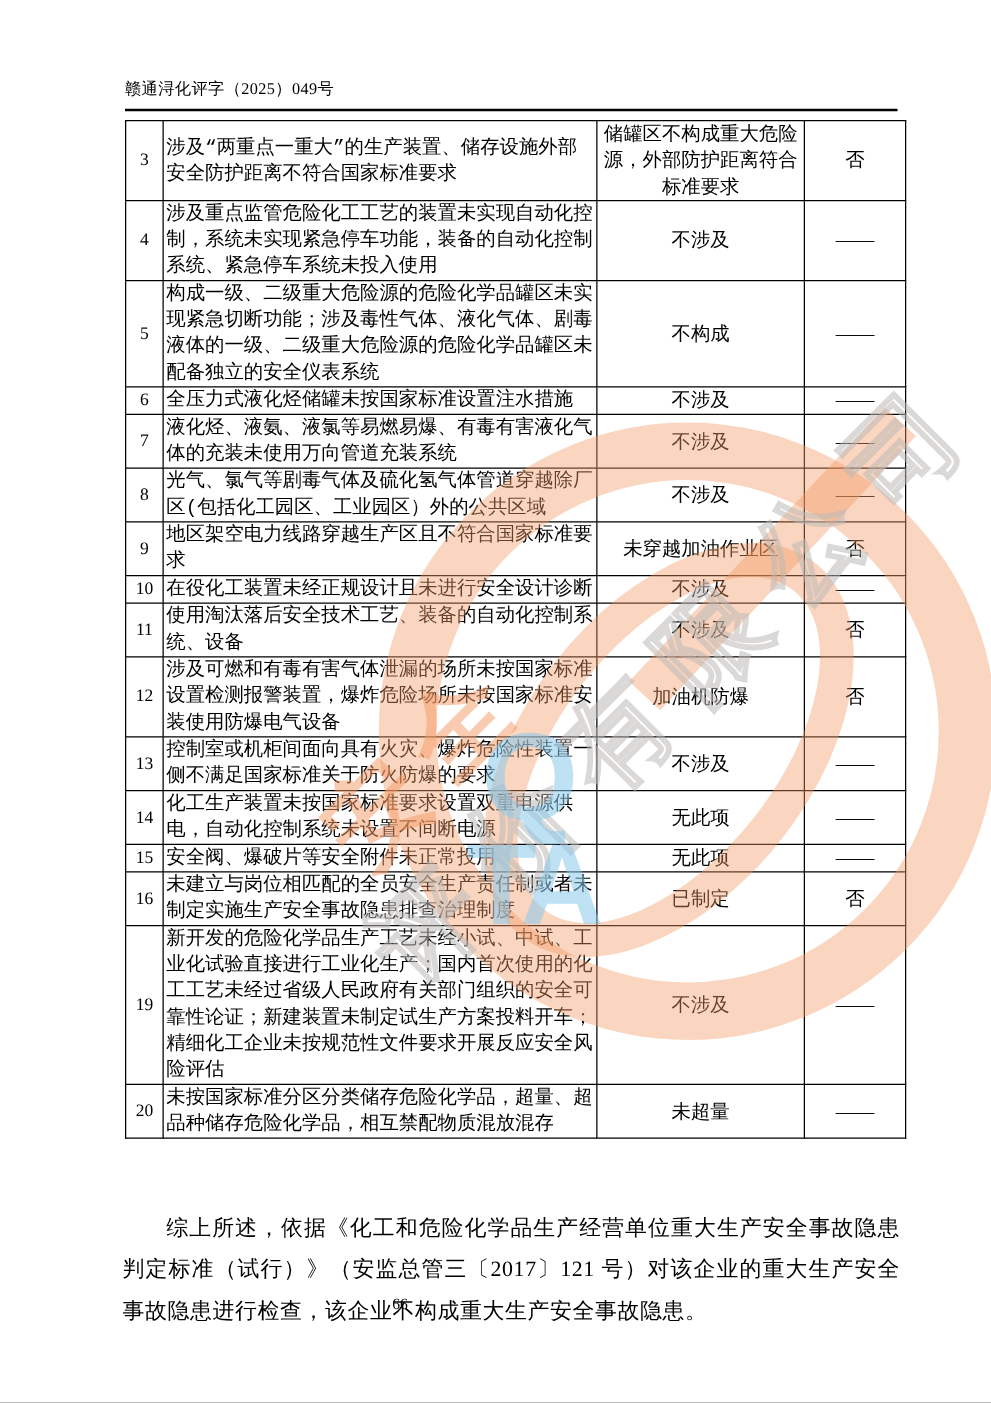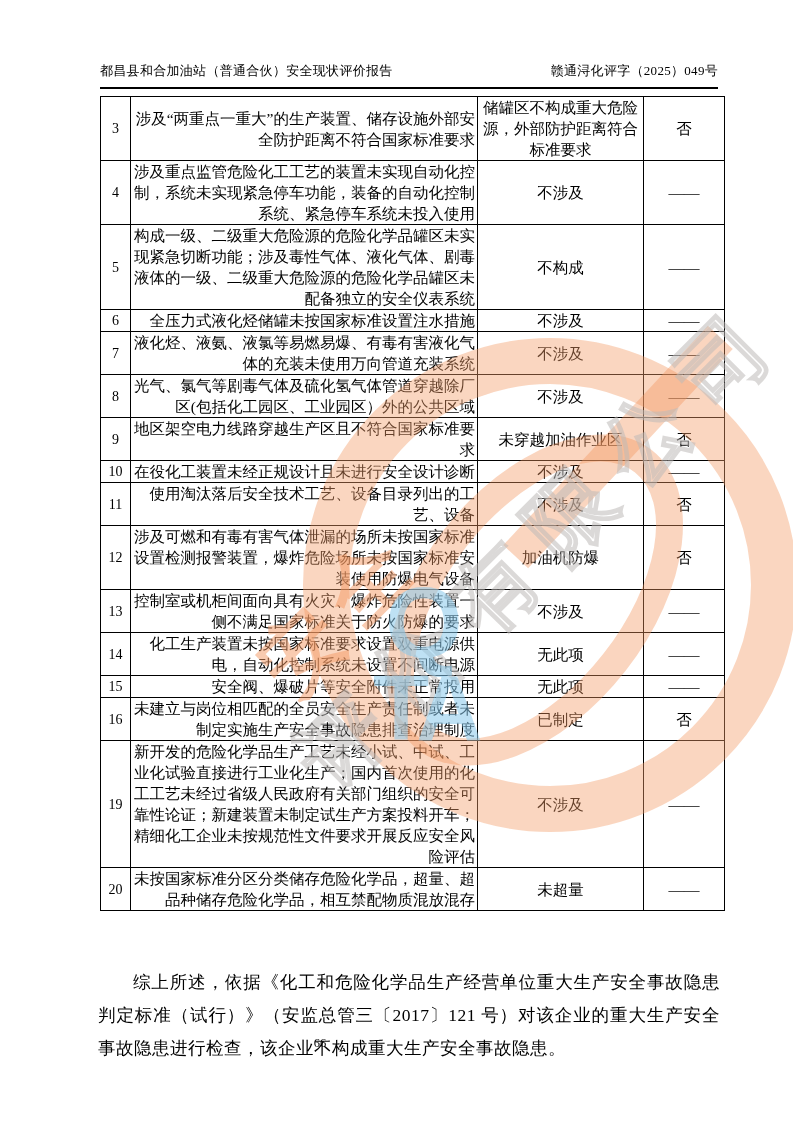--- a/index.html
+++ b/index.html
@@ -28,21 +28,21 @@
     border-collapse:collapse;table-layout:fixed;
     font-size:15.5px;line-height:21px;
   }
   table.doc-table td{
     border:1px solid #000;
     vertical-align:middle;
     padding:0 2px;
     overflow:hidden;
   }
   td.c-no{width:25px;text-align:center;font-size:14px;padding:0;}
-  td.c-desc{width:342px;text-align:right;}
+  td.c-desc{width:342px;text-align:left;font-family:Liberation Mono, monospace;}
   td.c-status{width:161px;text-align:center;}
   td.c-result{width:76px;text-align:center;}
   
   .closing{
     position:absolute;left:98px;top:948px;width:622px;
     font-size:17.5px;font-weight:normal;line-height:33px;
     text-align:justify;text-indent:2em;letter-spacing:0.5px;
   }
   .page-number{
     position:absolute;left:0;top:1036px;width:640px;
@@ -91,21 +91,20 @@
   }
   .wm-q{left:385px;top:572px;font-size:100px;}
   .wm-ta{left:373px;top:662px;font-size:92px;letter-spacing:-6px;}
 </style>
 </head>
 <body>
 
 <div class="page">
 
   <div class="header">
-    <span>都昌县和合加油站（普通合伙）安全现状评价报告</span>
     <span>赣通浔化评字（2025）049号</span>
   </div>
   <div class="header-rule"></div>
 
   <table class="doc-table">
     <tbody id="table-body">
     <tr>
       <td class="c-no">3</td>
       <td class="c-desc">涉及“两重点一重大”的生产装置、储存设施外部安全防护距离不符合国家标准要求</td>
       <td class="c-status">储罐区不构成重大危险源，外部防护距离符合标准要求</td>
@@ -156,21 +155,21 @@
 
     <tr>
       <td class="c-no">10</td>
       <td class="c-desc">在役化工装置未经正规设计且未进行安全设计诊断</td>
       <td class="c-status">不涉及</td>
       <td class="c-result">——</td>
     </tr>
 
     <tr>
       <td class="c-no">11</td>
-      <td class="c-desc">使用淘汰落后安全技术工艺、设备目录列出的工艺、设备</td>
+      <td class="c-desc">使用淘汰落后安全技术工艺、装备的自动化控制系统、设备</td>
       <td class="c-status">不涉及</td>
       <td class="c-result">否</td>
     </tr>
 
     <tr>
       <td class="c-no">12</td>
       <td class="c-desc">涉及可燃和有毒有害气体泄漏的场所未按国家标准设置检测报警装置，爆炸危险场所未按国家标准安装使用防爆电气设备</td>
       <td class="c-status">加油机防爆</td>
       <td class="c-result">否</td>
     </tr>

